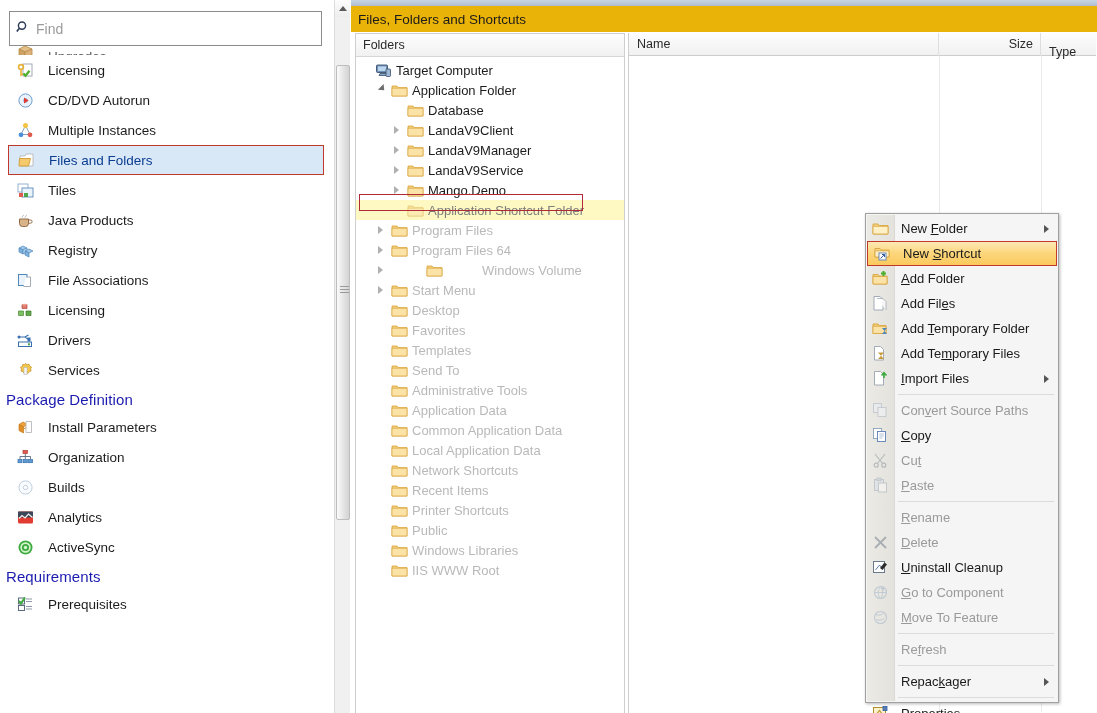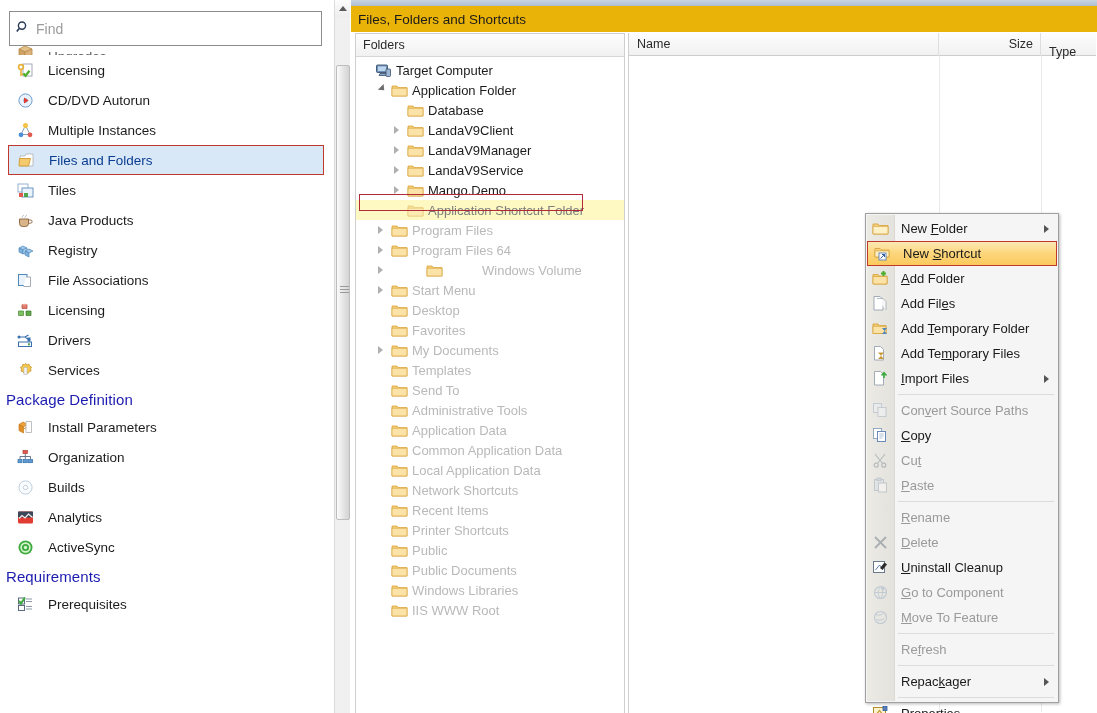--- a/index.html
+++ b/index.html
@@ -546,30 +546,20 @@
             <span class="twist none"></span>
             <span class="ticon">
               <svg width="17" height="17" viewBox="0 0 17 17">
                 <path d="M1 4h5l1.4 1.6H16V14H1z" fill="#f3cf7a" stroke="#d9a53c" stroke-width=".8"></path>
                 <path d="M1 6.2h15V14H1z" fill="#fbe3a7" stroke="#d9a53c" stroke-width=".7"></path>
               </svg>
             </span>
             <span>Favorites</span>
           </div>
           <div class="tnode" style="padding-left: 18px;">
-            <span class="twist closed"></span>
-            <span class="ticon">
-              <svg width="17" height="17" viewBox="0 0 17 17">
-                <path d="M1 4h5l1.4 1.6H16V14H1z" fill="#f3cf7a" stroke="#d9a53c" stroke-width=".8"></path>
-                <path d="M1 6.2h15V14H1z" fill="#fbe3a7" stroke="#d9a53c" stroke-width=".7"></path>
-              </svg>
-            </span>
-            <span>My Documents</span>
-          </div>
-          <div class="tnode" style="padding-left: 18px;">
             <span class="twist none"></span>
             <span class="ticon">
               <svg width="17" height="17" viewBox="0 0 17 17">
                 <path d="M1 4h5l1.4 1.6H16V14H1z" fill="#f3cf7a" stroke="#d9a53c" stroke-width=".8"></path>
                 <path d="M1 6.2h15V14H1z" fill="#fbe3a7" stroke="#d9a53c" stroke-width=".7"></path>
               </svg>
             </span>
             <span>Templates</span>
           </div>
           <div class="tnode" style="padding-left: 18px;">
@@ -654,30 +644,20 @@
           </div>
           <div class="tnode" style="padding-left: 18px;">
             <span class="twist none"></span>
             <span class="ticon">
               <svg width="17" height="17" viewBox="0 0 17 17">
                 <path d="M1 4h5l1.4 1.6H16V14H1z" fill="#f3cf7a" stroke="#d9a53c" stroke-width=".8"></path>
                 <path d="M1 6.2h15V14H1z" fill="#fbe3a7" stroke="#d9a53c" stroke-width=".7"></path>
               </svg>
             </span>
             <span>Public</span>
-          </div>
-          <div class="tnode" style="padding-left: 18px;">
-            <span class="twist none"></span>
-            <span class="ticon">
-              <svg width="17" height="17" viewBox="0 0 17 17">
-                <path d="M1 4h5l1.4 1.6H16V14H1z" fill="#f3cf7a" stroke="#d9a53c" stroke-width=".8"></path>
-                <path d="M1 6.2h15V14H1z" fill="#fbe3a7" stroke="#d9a53c" stroke-width=".7"></path>
-              </svg>
-            </span>
-            <span>Public Documents</span>
           </div>
           <div class="tnode" style="padding-left: 18px;">
             <span class="twist none"></span>
             <span class="ticon">
               <svg width="17" height="17" viewBox="0 0 17 17">
                 <path d="M1 4h5l1.4 1.6H16V14H1z" fill="#f3cf7a" stroke="#d9a53c" stroke-width=".8"></path>
                 <path d="M1 6.2h15V14H1z" fill="#fbe3a7" stroke="#d9a53c" stroke-width=".7"></path>
               </svg>
             </span>
             <span>Windows Libraries</span>

